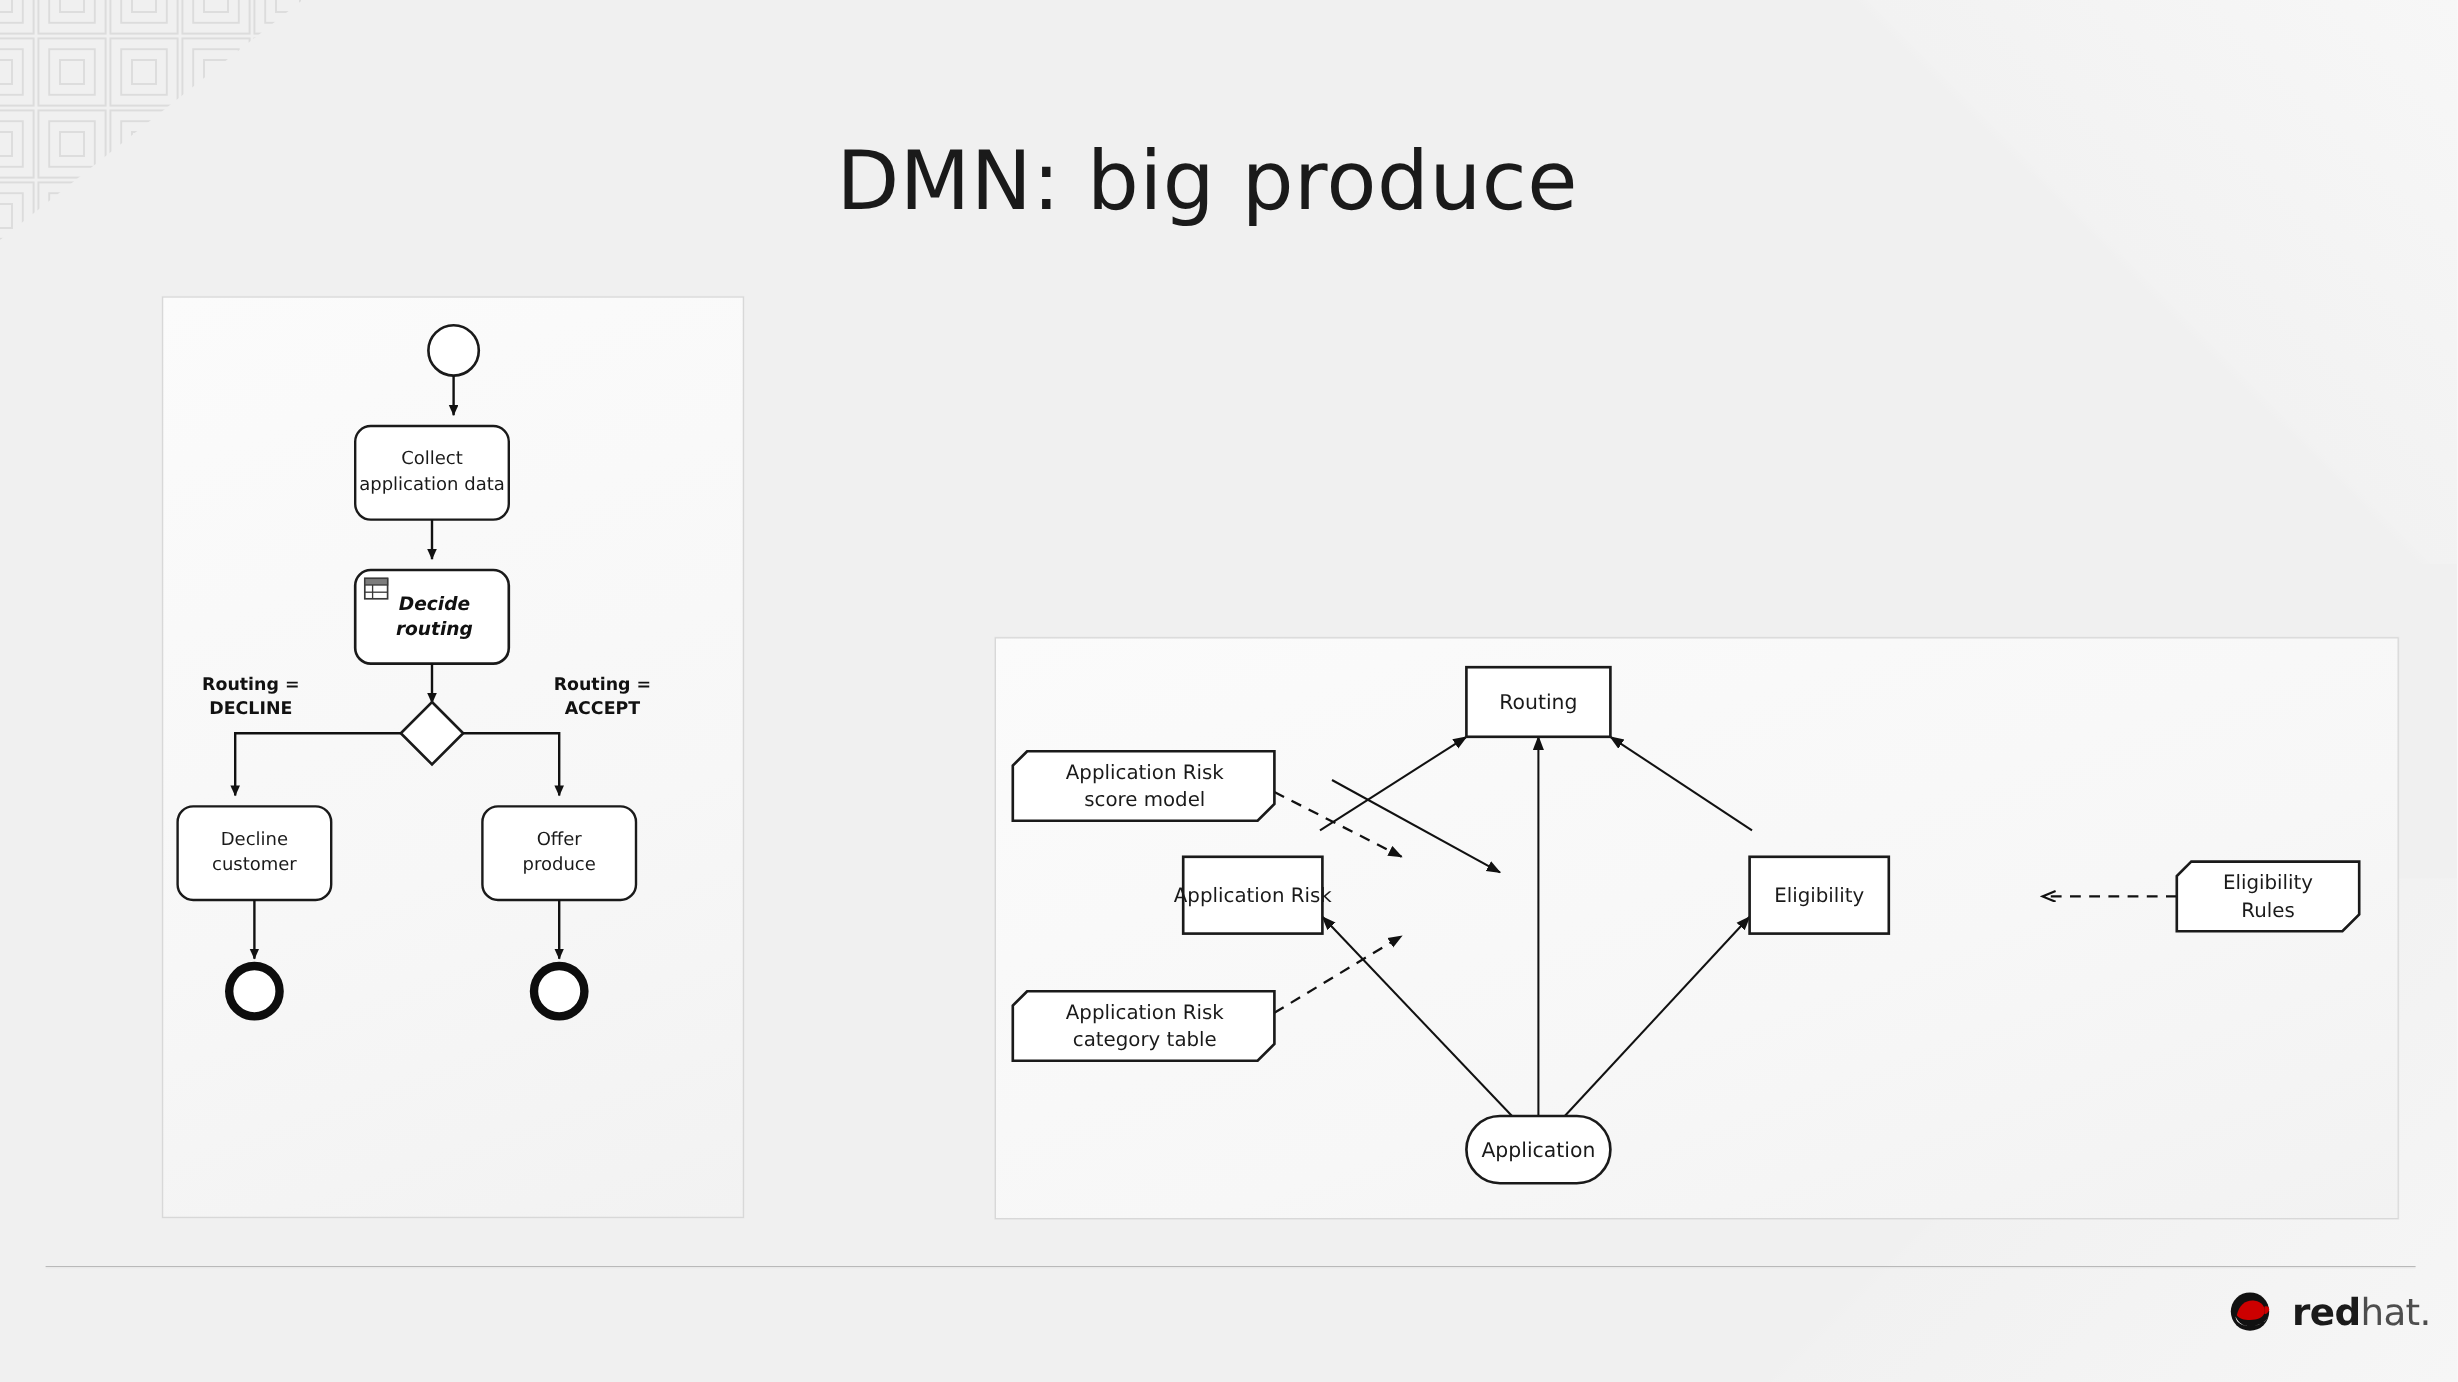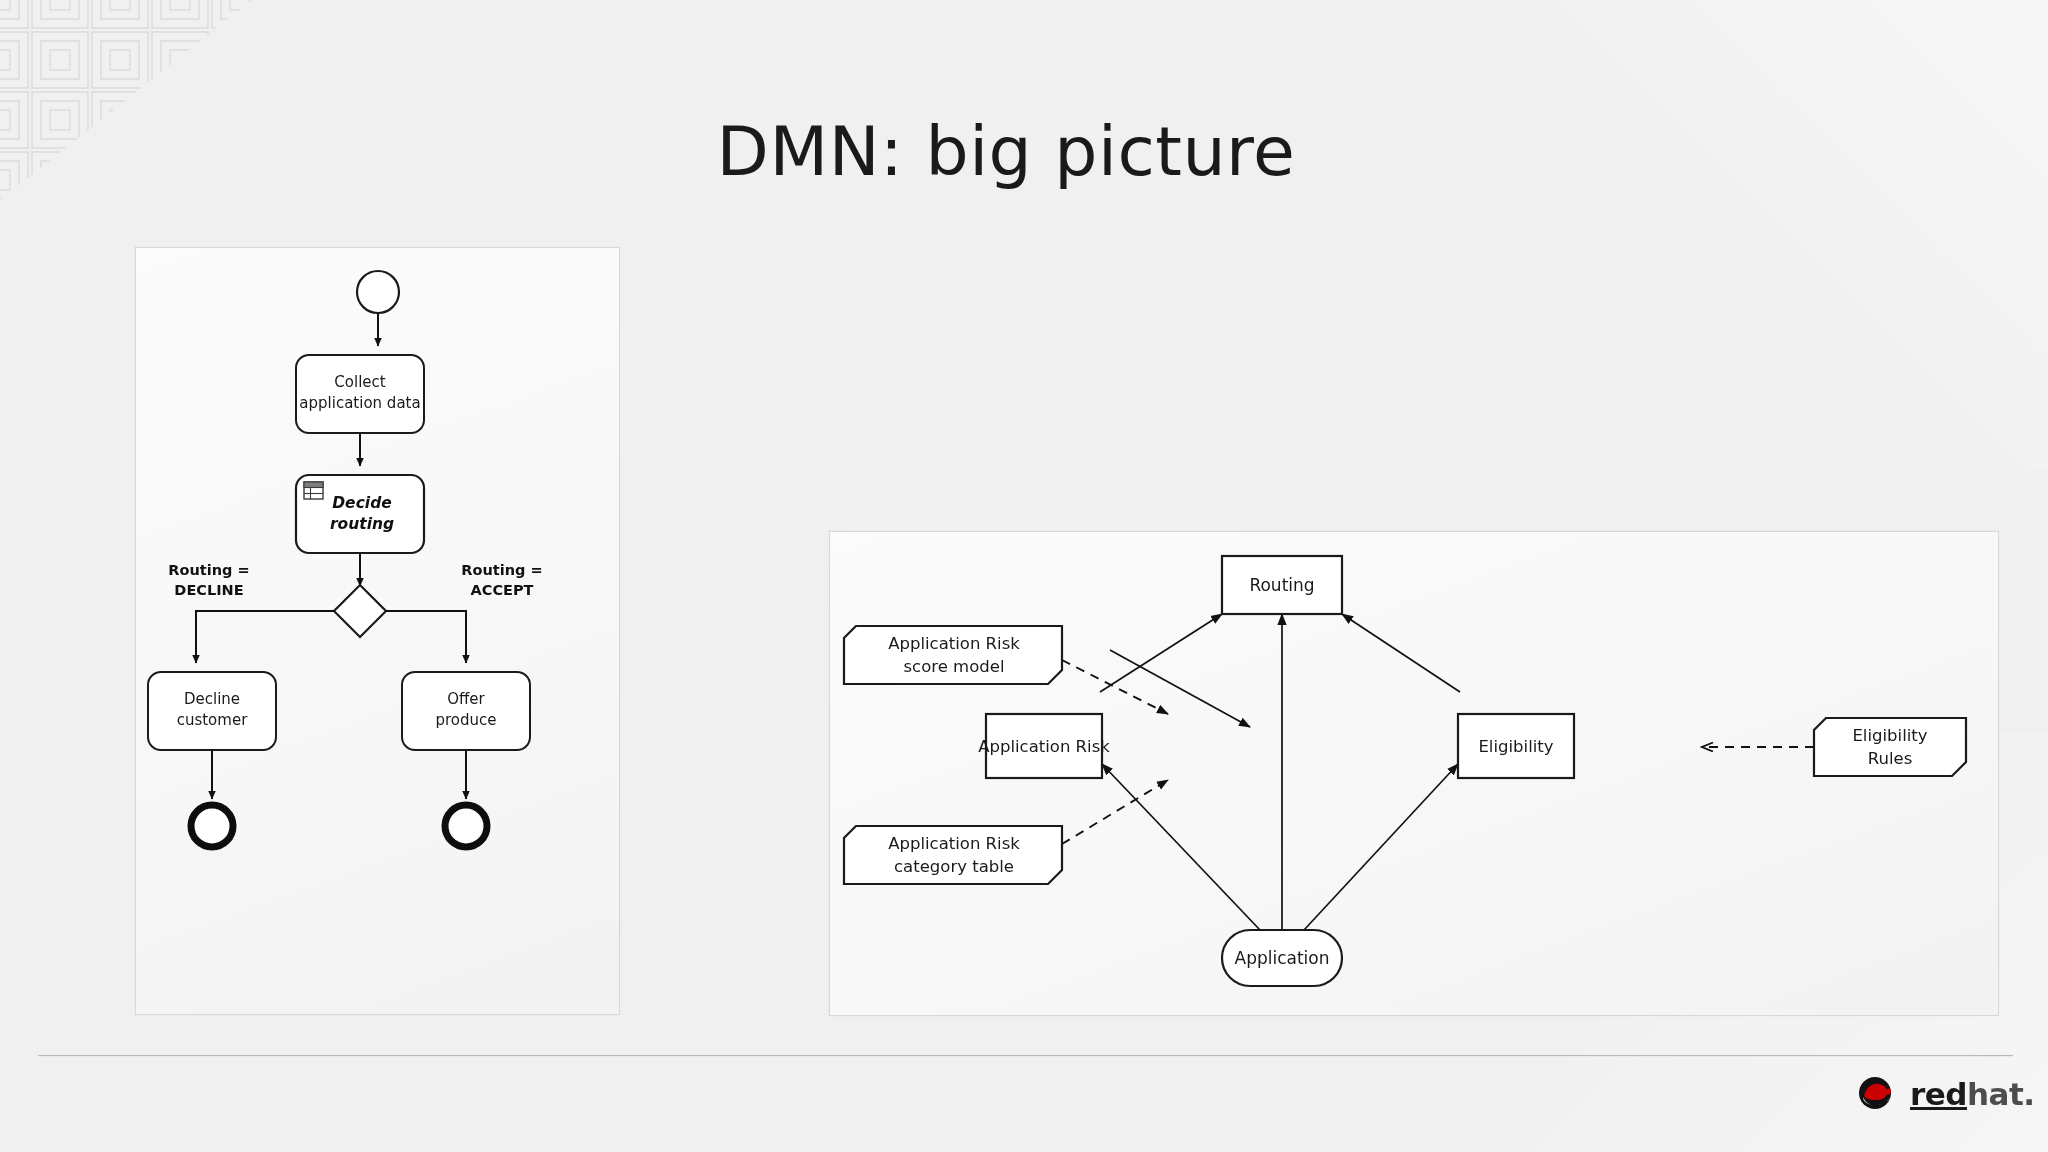--- a/index.html
+++ b/index.html
@@ -103,22 +103,22 @@
     display: flex;
     align-items: center;
     gap: 10px;
   }
   .brand-word {
     font-family: "DejaVu Sans", sans-serif;
     font-size: 31px;
     letter-spacing: -0.5px;
     line-height: 1;
   }
-  .brand-red { color: #1a1a1a; font-weight: 700; text-decoration: underline; }
-  .brand-hat { color: #4d4d4d; font-weight: 700; }
+  .brand-red { color: #1a1a1a; font-weight: 700; }
+  .brand-hat { color: #4d4d4d; font-weight: 400; }
 </style>
 </head>
 <body>
 
 <div class="slide">
 
   <div class="corner-pattern">
     <svg width="260" height="200" viewBox="0 0 260 200" xmlns="http://www.w3.org/2000/svg">
       <defs>
         <clipPath id="diagClip">
@@ -152,21 +152,21 @@
             <use href="#nest" x="90" y="150"></use>
             <use href="#nest" x="150" y="150"></use>
             <use href="#nest" x="210" y="150"></use>
         </g>
       </g>
     </svg>
   </div>
   <div class="corner-shade"></div>
   <div class="bottom-shade"></div>
 
-  <div class="slide-title"><span class="slide-title-inner">DMN: big picture</span></div>
+  <div class="slide-title"><span class="slide-title-inner">DMN: big produce</span></div>
 
   <div class="panel" id="bpmn-panel">
     <svg class="diagram-svg" viewBox="0 0 483 766" xmlns="http://www.w3.org/2000/svg">
       <defs>
         <marker id="arrowFilled" markerWidth="10" markerHeight="10" refX="8.5" refY="4" orient="auto" markerUnits="userSpaceOnUse">
           <path d="M0,0 L9,4 L0,8 z" fill="#111111"></path>
         </marker>
       </defs>
 
       <circle cx="242" cy="44" r="21" fill="#ffffff" stroke="#1a1a1a" stroke-width="2.2"></circle>

